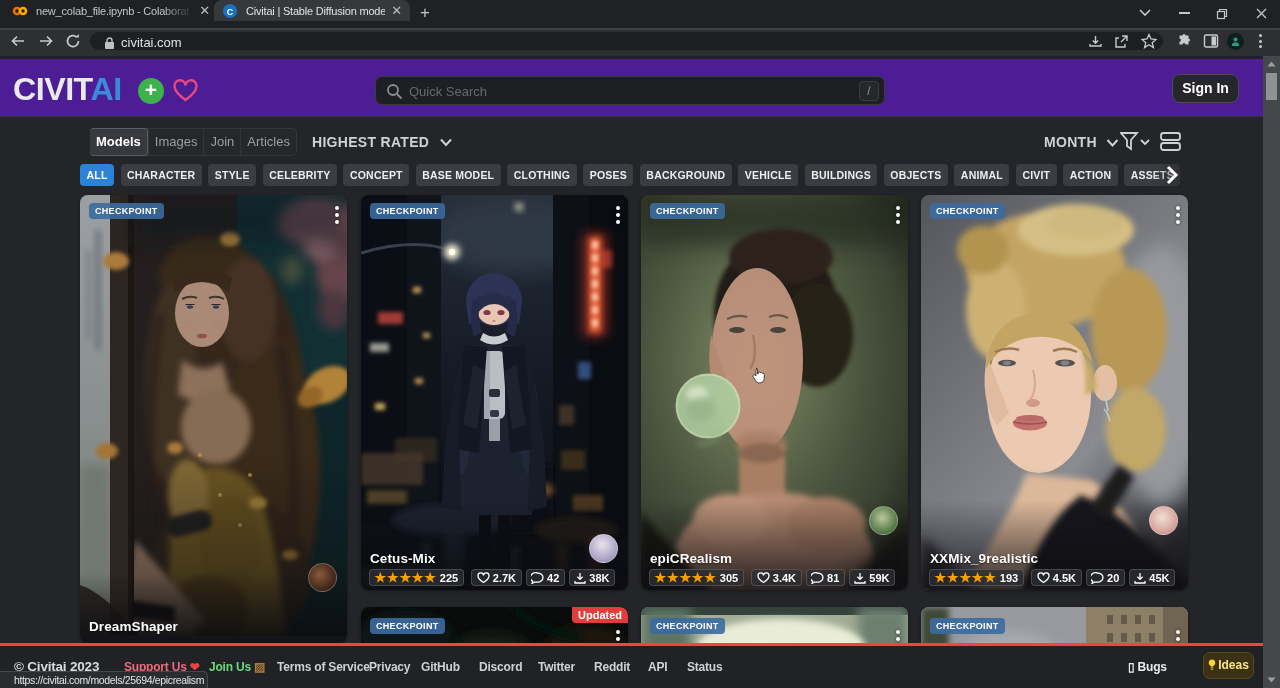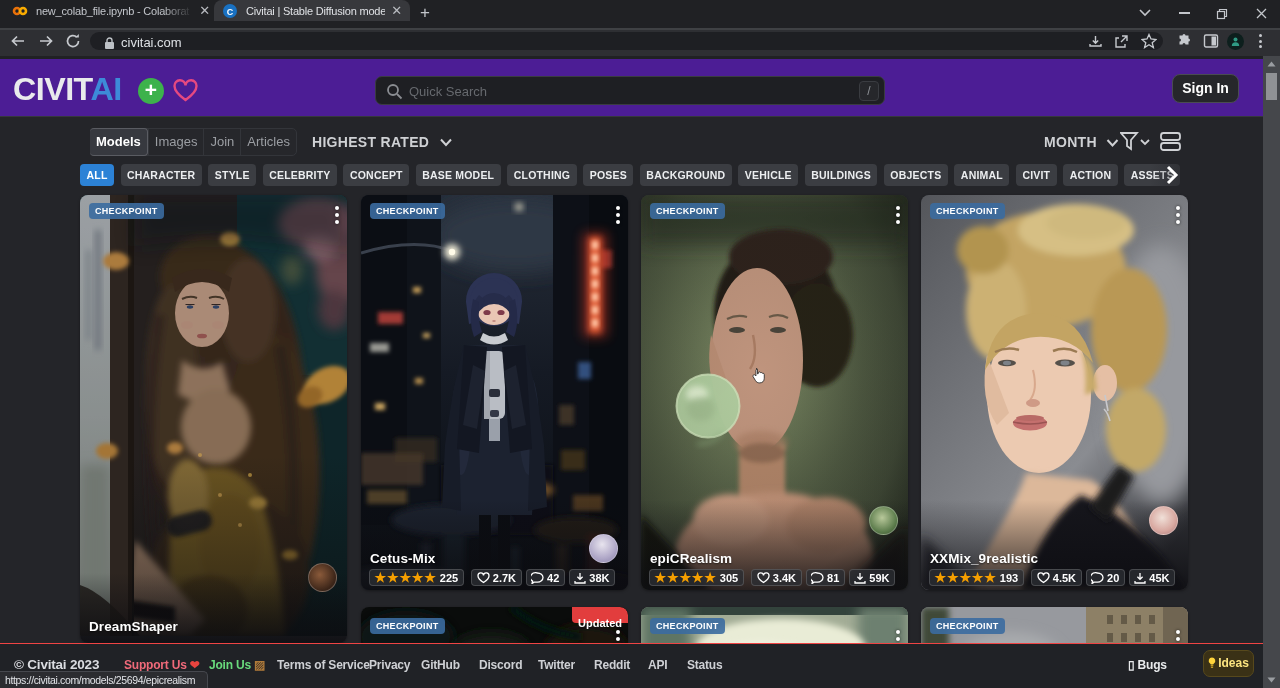--- a/index.html
+++ b/index.html
@@ -45,26 +45,26 @@
   .badge { position:absolute; left:9px; top:8px; height:16px; padding:0 6px; background:rgba(59,108,160,0.9); border-radius:4px; color:#fff; font-size:9px; font-weight:700; line-height:16px; letter-spacing:0.3px; }
   .dots { position:absolute; right:8px; top:8px; width:4px; color:#fff; }
   .dots i { display:block; width:4px; height:4px; border-radius:50%; background:#fff; margin:3px 0; box-shadow:0 0 3px rgba(0,0,0,0.7); }
   .avatar { position:absolute; right:10px; width:29px; height:29px; border-radius:50%; border:1px solid rgba(255,255,255,0.25); }
   .cardgrad { position:absolute; left:0; bottom:0; width:100%; height:90px; background:linear-gradient(180deg, rgba(12,12,16,0), rgba(12,12,16,0.82)); }
   .ctitle { position:absolute; left:9px; color:#fff; font-weight:700; font-size:13.5px; letter-spacing:0.1px; text-shadow:0 1px 2px rgba(0,0,0,0.6); }
   .stats { position:absolute; left:8px; right:13px; display:flex; justify-content:space-between; }
   .pill { display:flex; align-items:center; height:17px; padding:0 4.5px; background:rgba(44,46,51,0.78); border:1px solid rgba(255,255,255,0.16); border-radius:4px; color:#fff; font-size:11px; font-weight:700; gap:3px; }
   .pgroup { display:flex; gap:4px; }
   .stars { color:#f59f00; font-size:13px; letter-spacing:0.8px; }
-  .updated { position:absolute; right:0px; top:0px; height:16px; padding:8px 6px; background:#e23d3d; border-radius:0 8px 0 4px; color:#fff; font-size:11px; font-weight:600; line-height:16px;margin-left:42px; }
+  .updated { position:absolute; right:0px; top:0px; height:16px; padding:0 6px; background:#e23d3d; border-radius:0 8px 0 4px; color:#fff; font-size:11px; font-weight:600; line-height:16px;margin-left:42px; }
   
-  #footer { position:absolute; left:0; top:587px; width:1280px; height:45px; background:#202226; border-top:1px solid #ef4444; }
+  #footer { position:absolute; left:0; top:587px; width:1280px; height:45px; background:#202226; border-top:3px solid #ef4444; }
   .flink { position:absolute; top:14px; font-size:12px; font-weight:700; color:#ced0d4; letter-spacing:-0.2px; }
   #ideas { position:absolute; left:1203px; top:6px; width:51px; height:27px; background:#3a3116; border:1px solid #57491c; border-radius:7px; color:#fce47f; font-weight:700; font-size:12px; text-align:center; line-height:25px; }
-  #statusbar { position:absolute; left:0; top:615px; width:208px; height:17px; background:#2b2c30; border-top:1px solid #46484e; border-right:1px solid #46484e; border-radius:0 5px 0 0; color:#e2e4e8; font-size:10.5px; line-height:16px; padding-left:5px; letter-spacing:-0.35px; overflow:hidden; white-space:nowrap; }
+  #statusbar { position:absolute; left:0; top:615px; width:208px; height:17px; background:#2b2c30; border-top:1px solid #46484e; border-right:1px solid #46484e; border-radius:0 5px 0 0; color:#e2e4e8; font-size:10.5px; line-height:16px; padding-left:14px; letter-spacing:-0.35px; overflow:hidden; white-space:nowrap; }
   
   #sbar { position:absolute; left:1263px; top:0px; width:17px; height:632px; background:#45474b; }
   #sthumb { position:absolute; left:1266px; top:17px; width:11px; height:27px; background:#909295; }
 </style>
 </head>
 <body>
 
 <div id="tabstrip">
   <div id="tab1" class="tab">
     <svg width="16" height="16" viewBox="0 0 16 16" style="margin-right:8px;flex:none">

